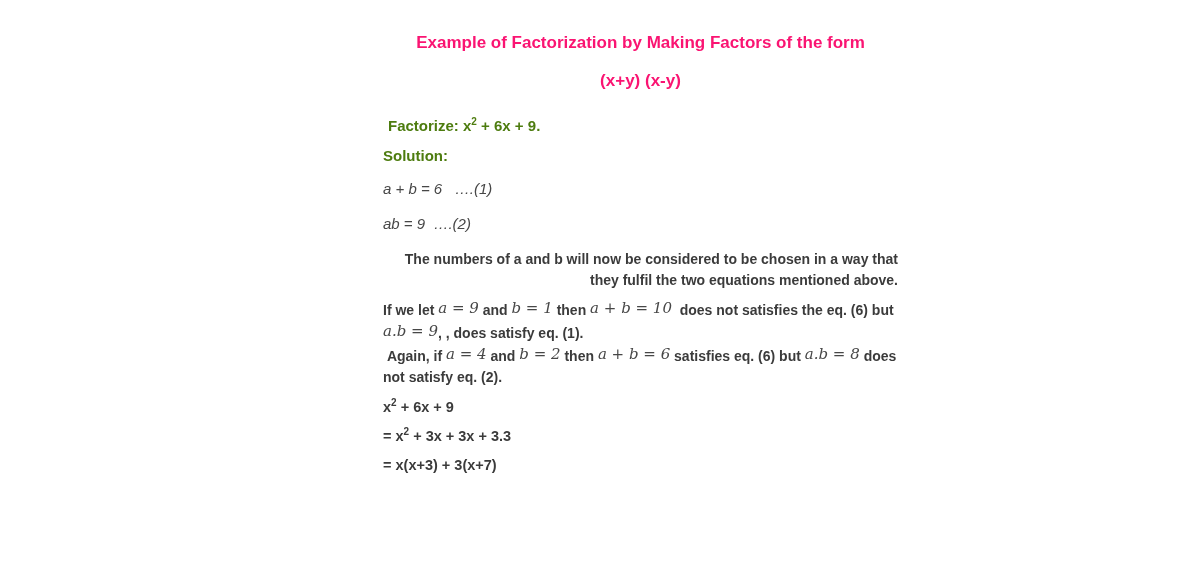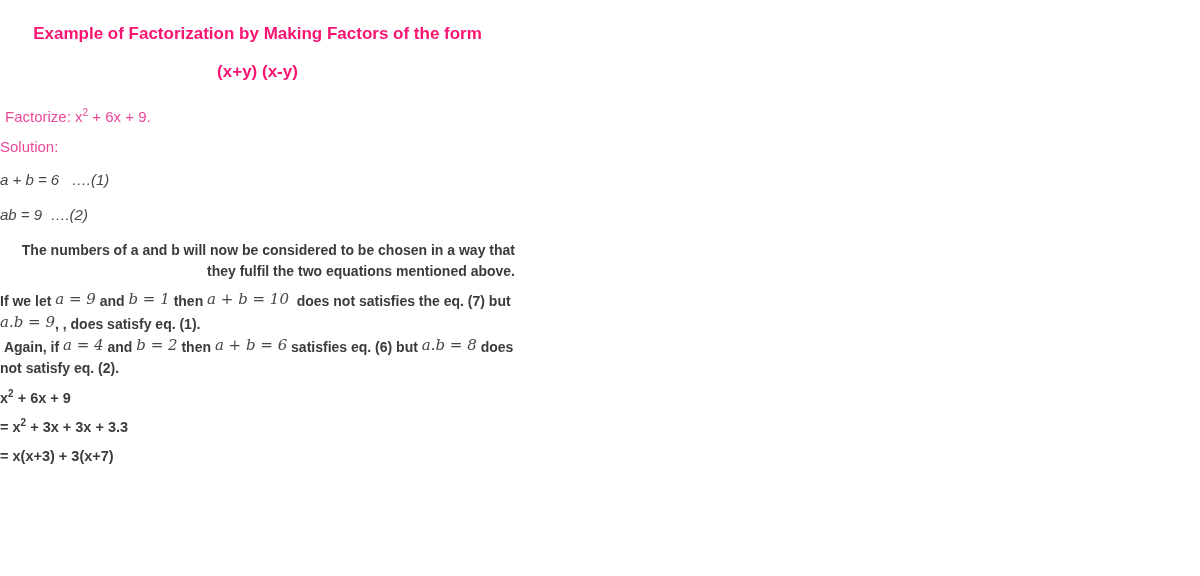--- a/index.html
+++ b/index.html
@@ -5,38 +5,39 @@
   html, body {
     margin: 0;
     padding: 0;
     background: #ffffff;
     width: 1200px;
     height: 576px;
     overflow: hidden;
   }
   .content {
     box-sizing: border-box;
+    margin-left: 383px;
     width: 515px;
-    padding-top: 24px;
+    padding-top: 33px;
     font-family: "Liberation Sans", sans-serif;
     color: #3b3b3b;
   }
   .title-line {
     text-align: center;
     font-size: 17px;
     font-weight: bold;
     color: #fa1472;
     line-height: 20px;
   }
   .title-line-1 { margin-bottom: 18px; }
   .title-line-2 { margin-bottom: 27px; }
   .green-line {
-    color: #ec4899;
+    color: #4d7c0f;
     font-size: 15px;
-    font-weight: normal;
+    font-weight: bold;
     line-height: 16px;
   }
   .factorize-line { padding-left: 5px; margin-bottom: 14px; }
   .solution-line { margin-bottom: 15px; }
   .body-line {
     font-size: 14px;
     font-weight: bold;
     line-height: 21px;
     white-space: pre-wrap;
   }
@@ -85,21 +86,21 @@
 
   <div class="green-line solution-line">Solution:</div>
 
 
   <div class="math-line eq-line">a + b = 6   ….(1)</div>
 
   <div class="math-line eq-line">ab = 9  ….(2)</div>
 
   <div class="body-line para">The numbers of a and b will now be considered to be chosen in a way that they fulfil the two equations mentioned above.</div>
 
-  <div class="body-line letting-block"><span>If we let </span><span class="math">a = 9</span><span> and </span><span class="math">b = 1</span><span> then </span><span class="math">a + b = 10</span><span>  does not satisfies the eq. (7) but  </span><span class="math">a.b = 9</span><span>, , does satisfy eq. (1).
+  <div class="body-line letting-block"><span>If we let </span><span class="math">a = 9</span><span> and </span><span class="math">b = 1</span><span> then </span><span class="math">a + b = 10</span><span>  does not satisfies the eq. (6) but  </span><span class="math">a.b = 9</span><span>, , does satisfy eq. (1).
  Again, if </span><span class="math">a = 4</span><span> and </span><span class="math">b = 2</span><span> then </span><span class="math">a + b = 6</span><span> satisfies eq. (6) but </span><span class="math">a.b = 8</span><span> does not satisfy eq. (2).</span></div>
 
   <div class="deriv-line"><span>x</span><sup>2</sup><span> + 6x + 9</span></div>
 
 
   <div class="deriv-line"><span>= x</span><sup>2</sup><span> + 3x + 3x + 3.3</span></div>
 
   <div class="deriv-line">= x(x+3) + 3(x+7)</div>
 
 </div>

